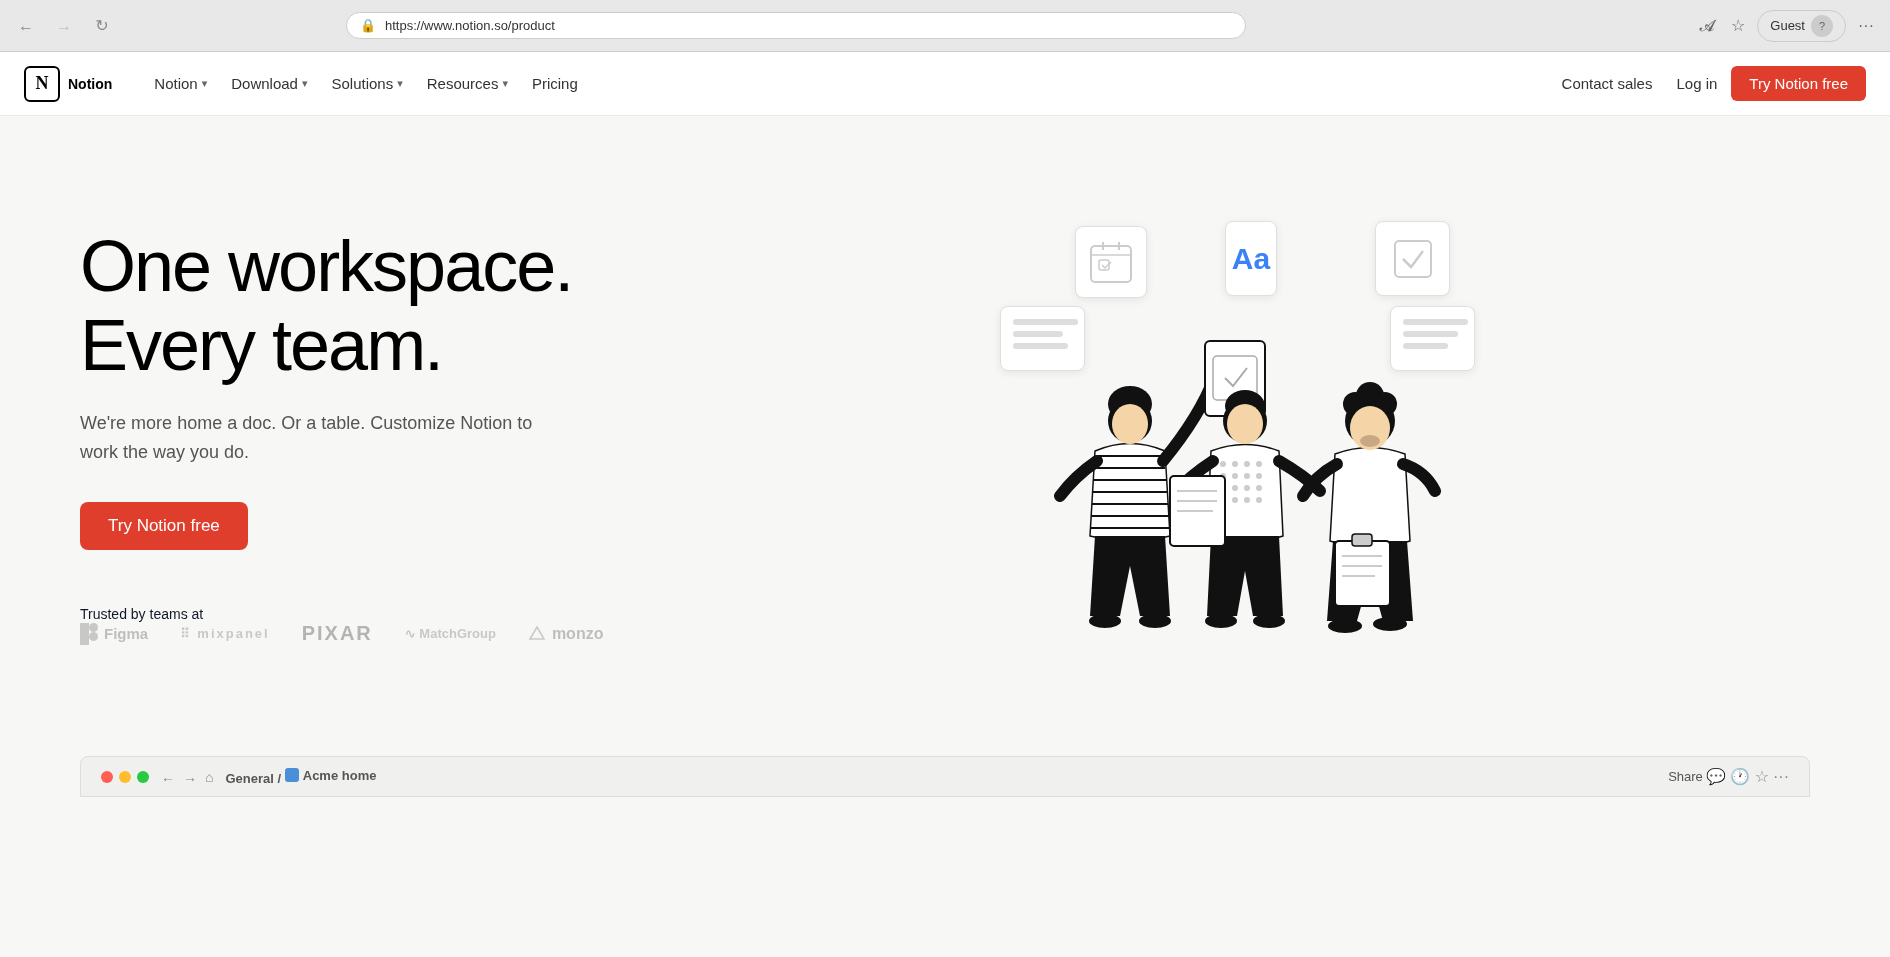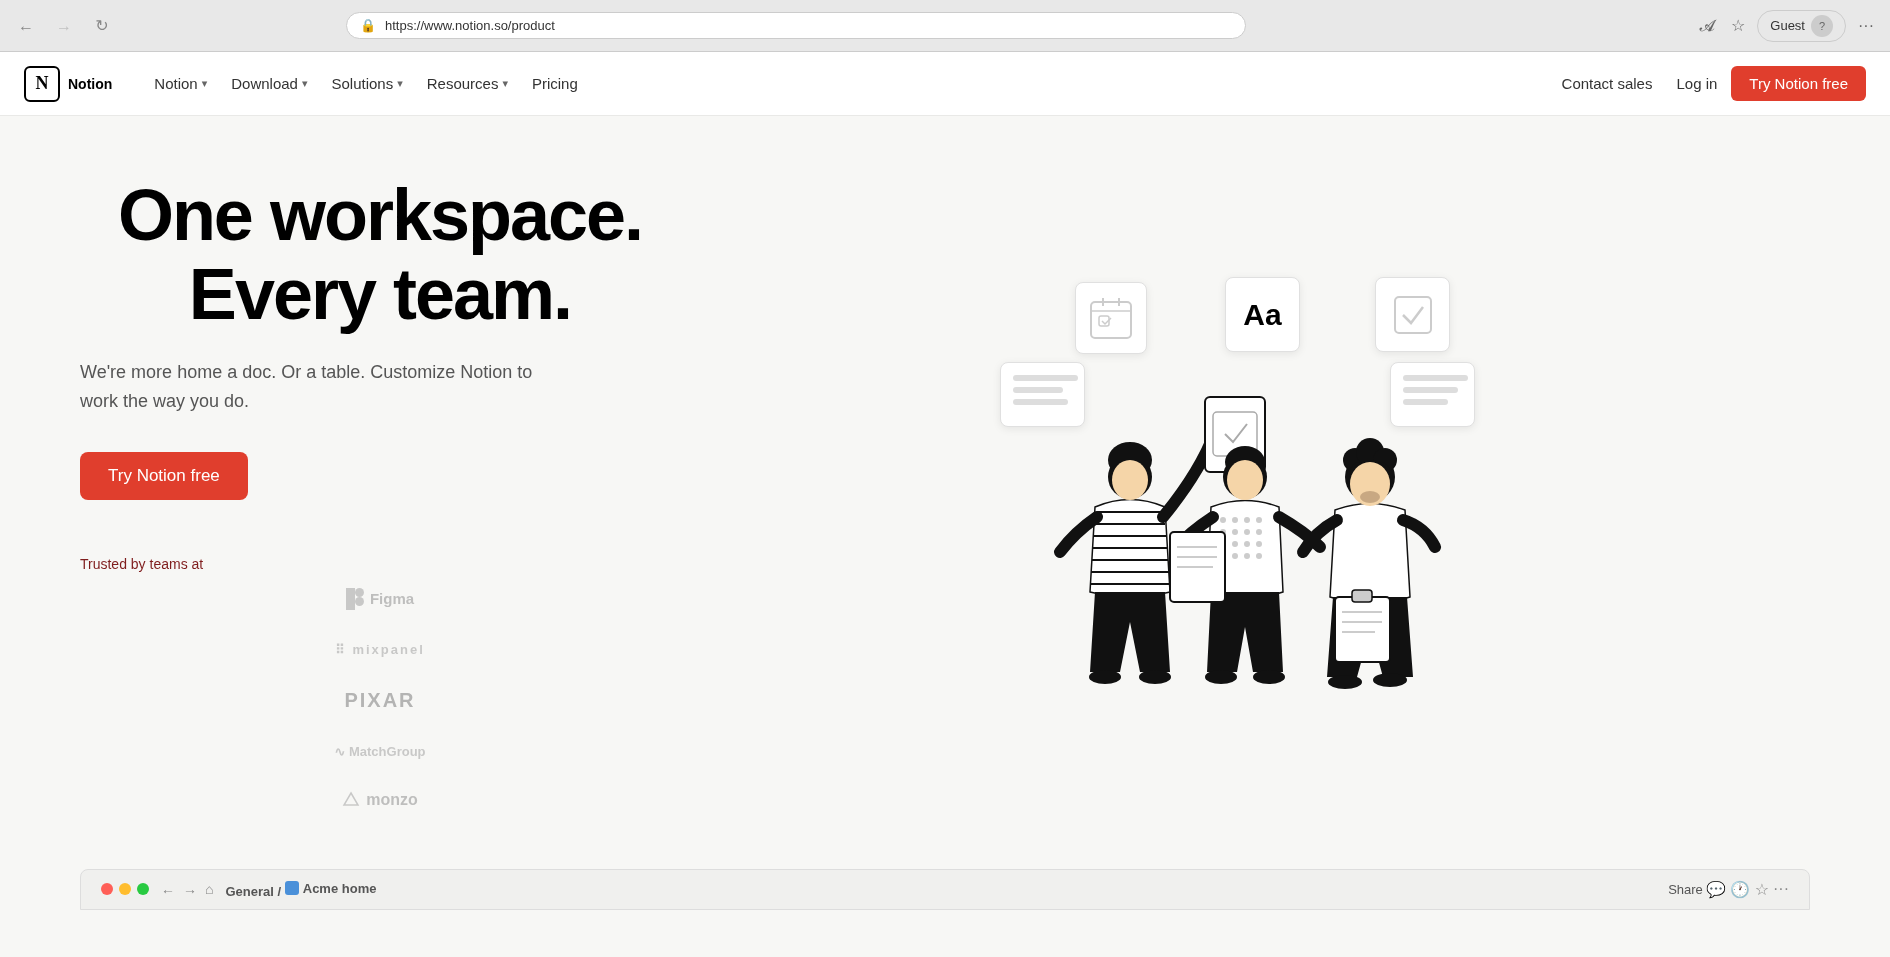--- a/index.html
+++ b/index.html
@@ -136,26 +136,25 @@
       position: relative;
       overflow: hidden;
     }
     .hero-left {
       flex: 1;
       max-width: 600px;
       z-index: 2;
     }
     .hero-title {
       font-size: 72px;
-      font-weight: 700;
+      font-weight: 400;
       line-height: 1.1;
       color: #000;
       margin-bottom: 24px;
       letter-spacing: -2px;
-      text-align: center;
     }
     .hero-subtitle {
       font-size: 18px;
       color: #555;
       line-height: 1.6;
       margin-bottom: 36px;
       max-width: 460px;
     }
     .try-free-btn-hero {
       background: #e03e2d;
@@ -163,24 +162,24 @@
       border: none; cursor: pointer;
       font-size: 17px; font-weight: 500;
       padding: 14px 28px;
       border-radius: 8px;
       margin-bottom: 48px;
     }
     .trusted-section {
       margin-top: 8px;
     }
     .trusted-text {
-      font-size: 14px; color: #7f1d1d; margin-bottom: 16px;
+      font-size: 14px; color: #0f172a; 
     }
     .logos-row {
-      display: flex; align-items: center; gap: 32px; flex-wrap: wrap; flex-direction: column;
+      display: flex; align-items: center; gap: 32px; flex-wrap: wrap;
     }
     .logo-item {
       font-size: 16px; color: #999; font-weight: 600;
       display: flex; align-items: center; gap: 6px;
       opacity: 0.6;
     }
     .logo-figma { font-size: 15px; }
     .logo-mixpanel { letter-spacing: 1px; font-size: 14px; }
     .logo-pixar { font-size: 20px; letter-spacing: 2px; font-weight: 700; color: #888; }
     .logo-matchgroup { font-size: 14px; }
@@ -352,21 +351,21 @@
           <polyline points="13,25 16,28 22,22" stroke="#ccc" stroke-width="1.5" fill="none"></polyline>
         </svg>
       </div>
 
       <div class="float-card" style="top:110px;left:15px;width:85px;height:65px;">
         <div class="card-line" style="width:65px;"></div>
         <div class="card-line" style="width:50px;"></div>
         <div class="card-line" style="width:55px;"></div>
       </div>
 
-      <div class="float-card card-aa" style="top:25px;left:240px;width:75px;height:75px;font-size:30px;font-weight:700;color:#000000;">
+      <div class="float-card card-aa" style="top:25px;left:240px;width:52px;height:75px;font-size:30px;font-weight:700;color:#3b82f6;">
         Aa
       </div>
 
       <div class="float-card" style="top:25px;right:55px;width:75px;height:75px;display:flex;align-items:center;justify-content:center;">
         <svg width="44" height="44" viewBox="0 0 44 44" fill="none">
           <rect x="4" y="4" width="36" height="36" rx="4" stroke="#ccc" stroke-width="2" fill="white"></rect>
           <polyline points="12,22 20,30 32,14" stroke="#ccc" stroke-width="2.5" fill="none"></polyline>
         </svg>
       </div>
 

